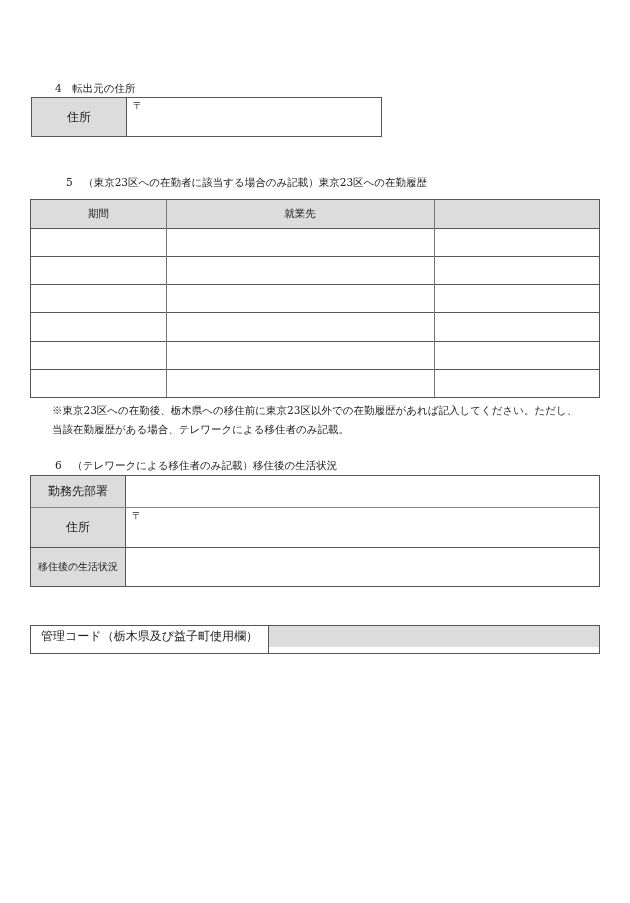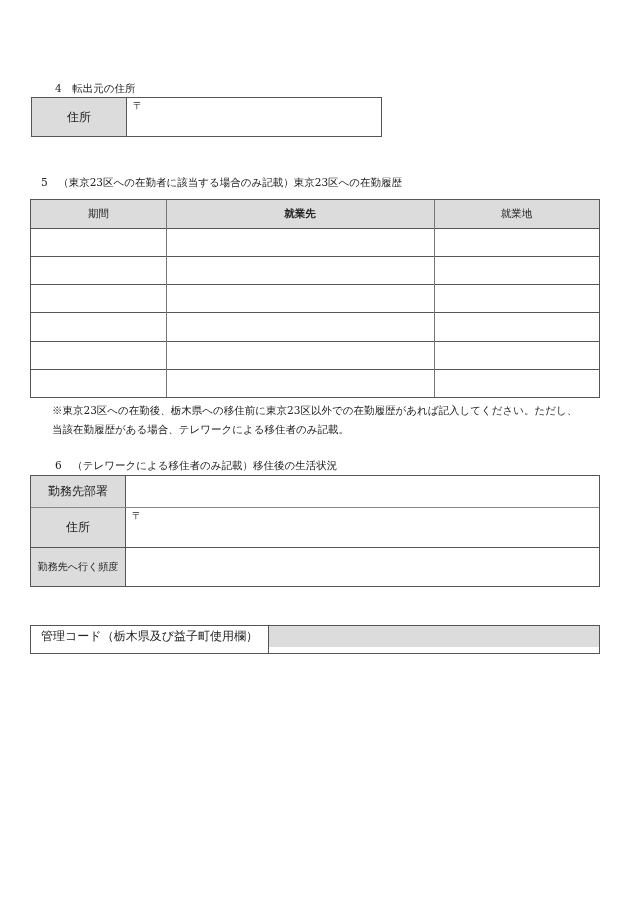--- a/index.html
+++ b/index.html
@@ -28,32 +28,29 @@
 <div class="tbl" style="left:31px; top:97px; width:351px; height:40px;">
   <div class="cell gray center" style="left:0; top:0; width:94px; height:38px;">
     <span class="label">住所</span>
   </div>
   <div class="vline" style="left:94px; background:#555;"></div>
   <div class="cell" style="left:95px; top:0; width:254px; height:38px;">
     <span class="postal" style="left:6px; top:1px;">〒</span>
   </div>
 </div>
 
-<div class="abs heading" style="left:19px; top:176px;text-align:right;">5　（東京23区への在勤者に該当する場合のみ記載）東京23区への在勤履歴</div>
+<div class="abs heading" style="left:44px; top:176px;text-align:right;">5　（東京23区への在勤者に該当する場合のみ記載）東京23区への在勤履歴</div>
 <div class="tbl" style="left:30px; top:199px; width:570px; height:199px;text-align:center;">
 
   <div class="cell gray" style="left:0; top:0; width:568px; height:28px;"></div>
   <div class="cell center" style="left:0; top:0; width:135px; height:28px;">
     <span>期間</span>
   </div>
-  <div class="cell center" style="left:135px; top:0; width:268px; height:28px;font-weight:bold;">
+  <div class="cell center" style="left:135px; top:0; width:268px; height:28px;">
     <span>就業先</span>
-  </div>
-  <div class="cell center" style="left:403px; top:0; width:165px; height:28px;">
-    <span>就業地</span>
   </div>
 
   <div class="hline" style="top:28px;"></div>
   <div class="hline" style="top:56px;"></div>
   <div class="hline" style="top:84px;"></div>
   <div class="hline" style="top:112px;"></div>
   <div class="hline" style="top:141px;"></div>
   <div class="hline" style="top:169px;"></div>
 
   <div class="vline" style="left:135px;"></div>
@@ -106,21 +103,21 @@
   <div class="cell" style="left:95px; top:0; width:473px; height:31px;"></div>
 
   <div class="cell center" style="left:0; top:32px; width:94px; height:39px;">
     <span class="label">住所</span>
   </div>
   <div class="cell" style="left:95px; top:32px; width:473px; height:39px;">
     <span class="postal" style="left:6px; top:1px;">〒</span>
   </div>
 
   <div class="cell center" style="left:0; top:72px; width:94px; height:38px;">
-    <span class="label" style="font-size:10px;">勤務先へ行く頻度</span>
+    <span class="label" style="font-size:10px;">移住後の生活状況</span>
   </div>
 </div>
 
 <div class="tbl" style="left:30px; top:625px; width:570px; height:29px;padding-left:11px;">
   <div class="cell center" style="left:0; top:0; width:237px; height:21px;">
     <span class="label">管理コード（栃木県及び益子町使用欄）</span>
   </div>
   <div class="vline" style="left:237px; background:#555;"></div>
   <div class="cell gray" style="left:238px; top:0; width:330px; height:21px;"></div>
 </div>

